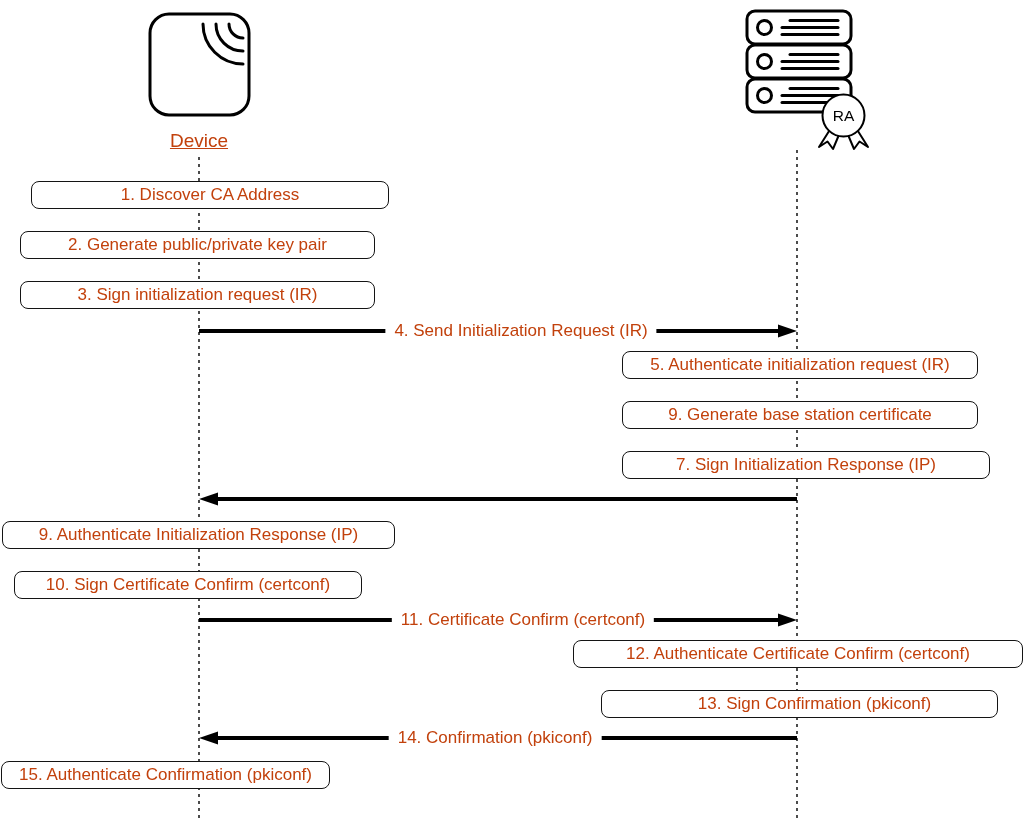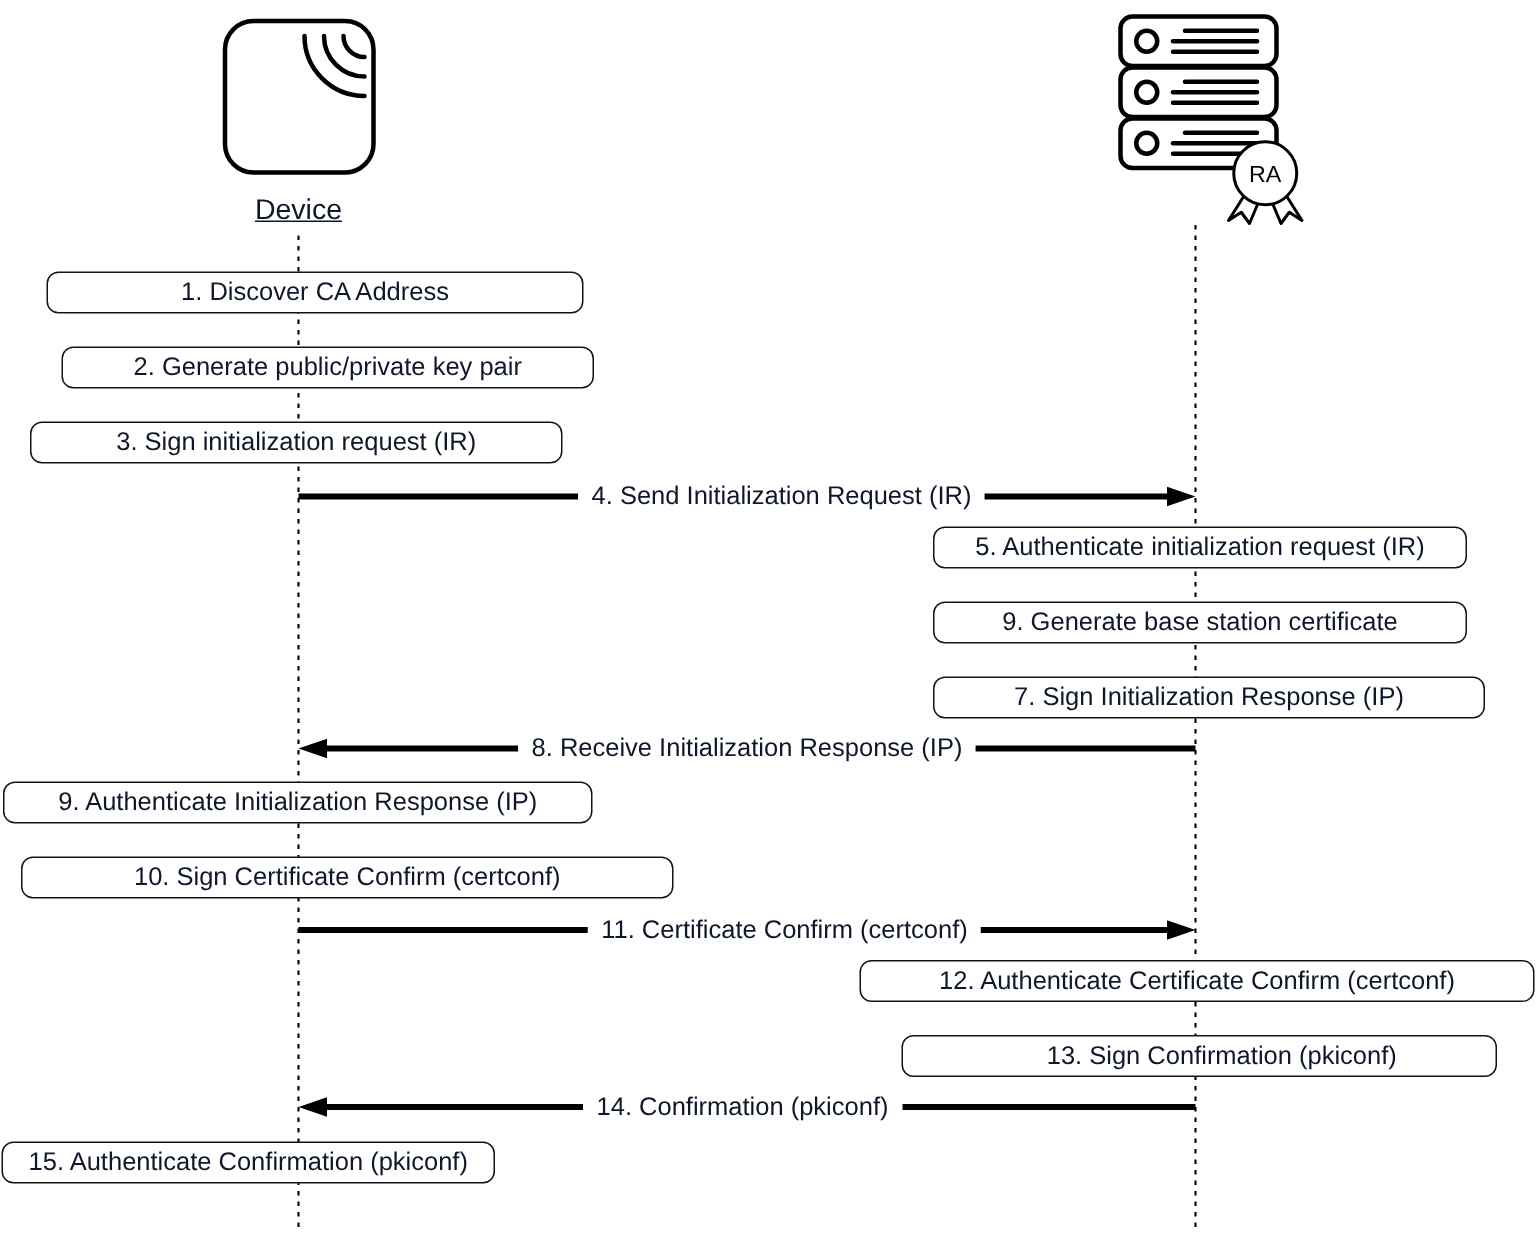--- a/index.html
+++ b/index.html
@@ -6,21 +6,21 @@
     margin: 0;
     padding: 0;
     background: #ffffff;
   }
   #stage {
     position: relative;
     width: 1025px;
     height: 822px;
     background: #ffffff;
     font-family: "Liberation Sans", sans-serif;
-    color: #0f172a;
+    color: #c2410c;
     overflow: hidden;
   }
   #diagram-svg {
     position: absolute;
     left: 0;
     top: 0;
     z-index: 0;
   }
   .step-box {
     position: absolute;
@@ -111,33 +111,32 @@
       <path d="M 831,128 L 819,147 L 827.5,141.5 L 833,149 L 841,130 Z" fill="#ffffff" stroke="#000" stroke-width="2" stroke-linejoin="round"></path>
       <path d="M 856,128 L 868,147 L 859.5,141.5 L 854,149 L 846,130 Z" fill="#ffffff" stroke="#000" stroke-width="2" stroke-linejoin="round"></path>
       <circle cx="843.5" cy="115.5" r="21" fill="#ffffff" stroke="#000" stroke-width="2"></circle>
       <text x="843.5" y="121" text-anchor="middle" font-size="15.5" font-family="Liberation Sans, sans-serif" fill="#000">RA</text>
     </g>
   </svg>
 
   <div class="actor-label" style="left:199px; top:130px;">Device</div>
 
   <div class="step-box" style="left:18px;  top:181px; width:358px; height:28px;margin-left:13px;">1. Discover CA Address</div>
-  <div class="step-box" style="left:20px;  top:231px; width:355px; height:28px;margin-left:21px;">2. Generate public/private key pair</div>
+  <div class="step-box" style="left:20px;  top:231px; width:355px; height:28px;">2. Generate public/private key pair</div>
   <div class="step-box" style="left:20px;  top:281px; width:355px; height:28px;">3. Sign initialization request (IR)</div>
 
   <div class="step-box" style="left:622px; top:351px; width:356px; height:28px;">5. Authenticate initialization request (IR)</div>
   <div class="step-box" style="left:622px; top:401px; width:356px; height:28px;">9. Generate base station certificate</div>
   <div class="step-box" style="left:622px; top:451px; width:368px; height:28px;">7. Sign Initialization Response (IP)</div>
 
   <div class="step-box" style="left:2px;   top:521px; width:393px; height:28px;">9. Authenticate Initialization Response (IP)</div>
-  <div class="step-box" style="left:14px;  top:571px; width:435px; height:28px;">10. Sign Certificate Confirm (certconf)</div>
+  <div class="step-box" style="left:14px;  top:571px; width:348px; height:28px;">10. Sign Certificate Confirm (certconf)</div>
 
   <div class="step-box" style="left:573px; top:640px; width:450px; height:28px;">12. Authenticate Certificate Confirm (certconf)</div>
   <div class="step-box" style="left:601px; top:690px; width:397px; height:28px;padding-left:30px;">13. Sign Confirmation (pkiconf)</div>
 
   <div class="step-box" style="left:1px;   top:761px; width:329px; height:28px;">15. Authenticate Confirmation (pkiconf)</div>
 
   <div class="msg-label" style="left:521px; top:331px;">4. Send Initialization Request (IR)</div>
-  <div class="msg-label" style="left:498px; top:499px;">8. Receive Initialization Response (IP)</div>
   <div class="msg-label" style="left:523px; top:620px;">11. Certificate Confirm (certconf)</div>
   <div class="msg-label" style="left:495px; top:738px;">14. Confirmation (pkiconf)</div>
 
 </div>
 
 </body></html>

